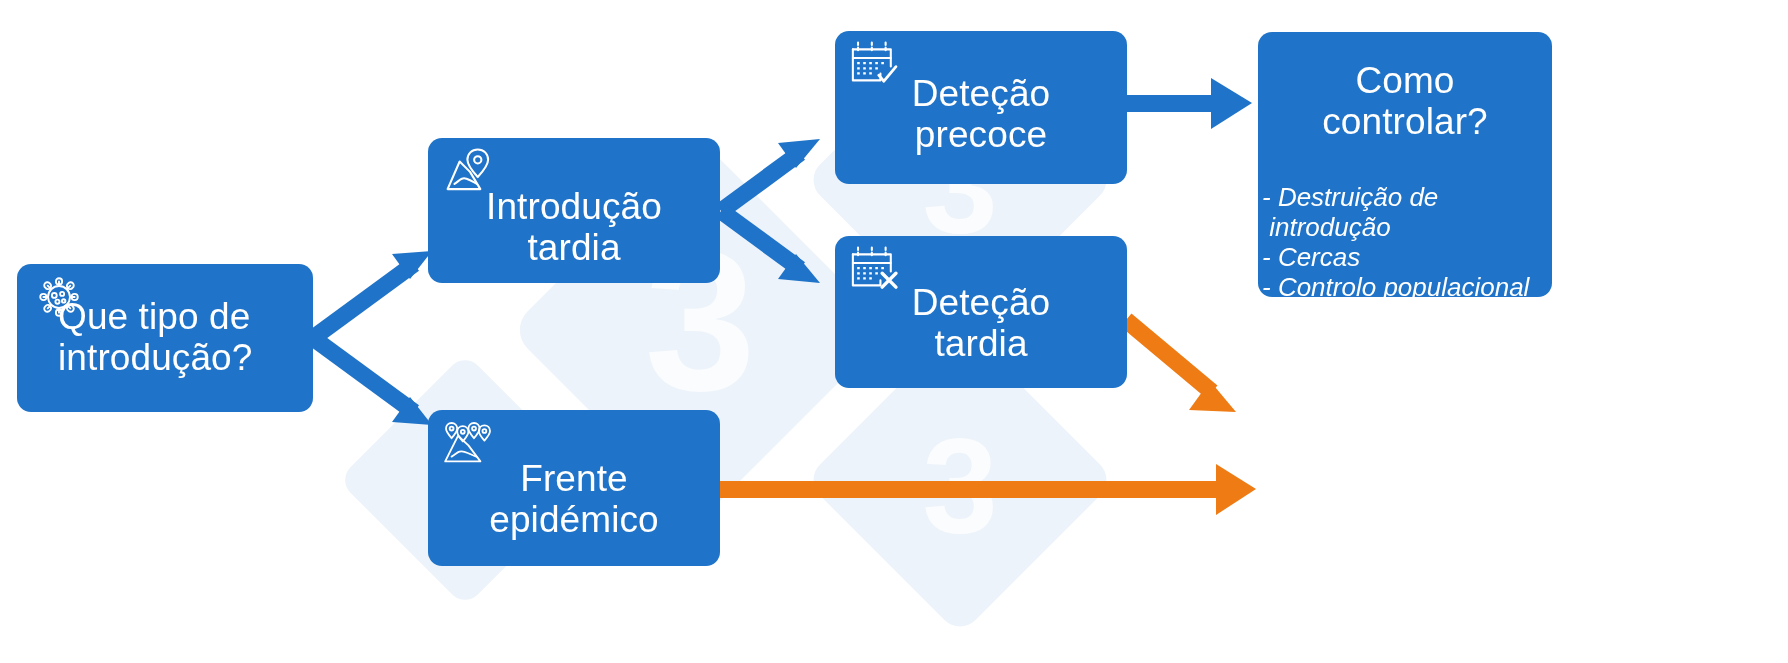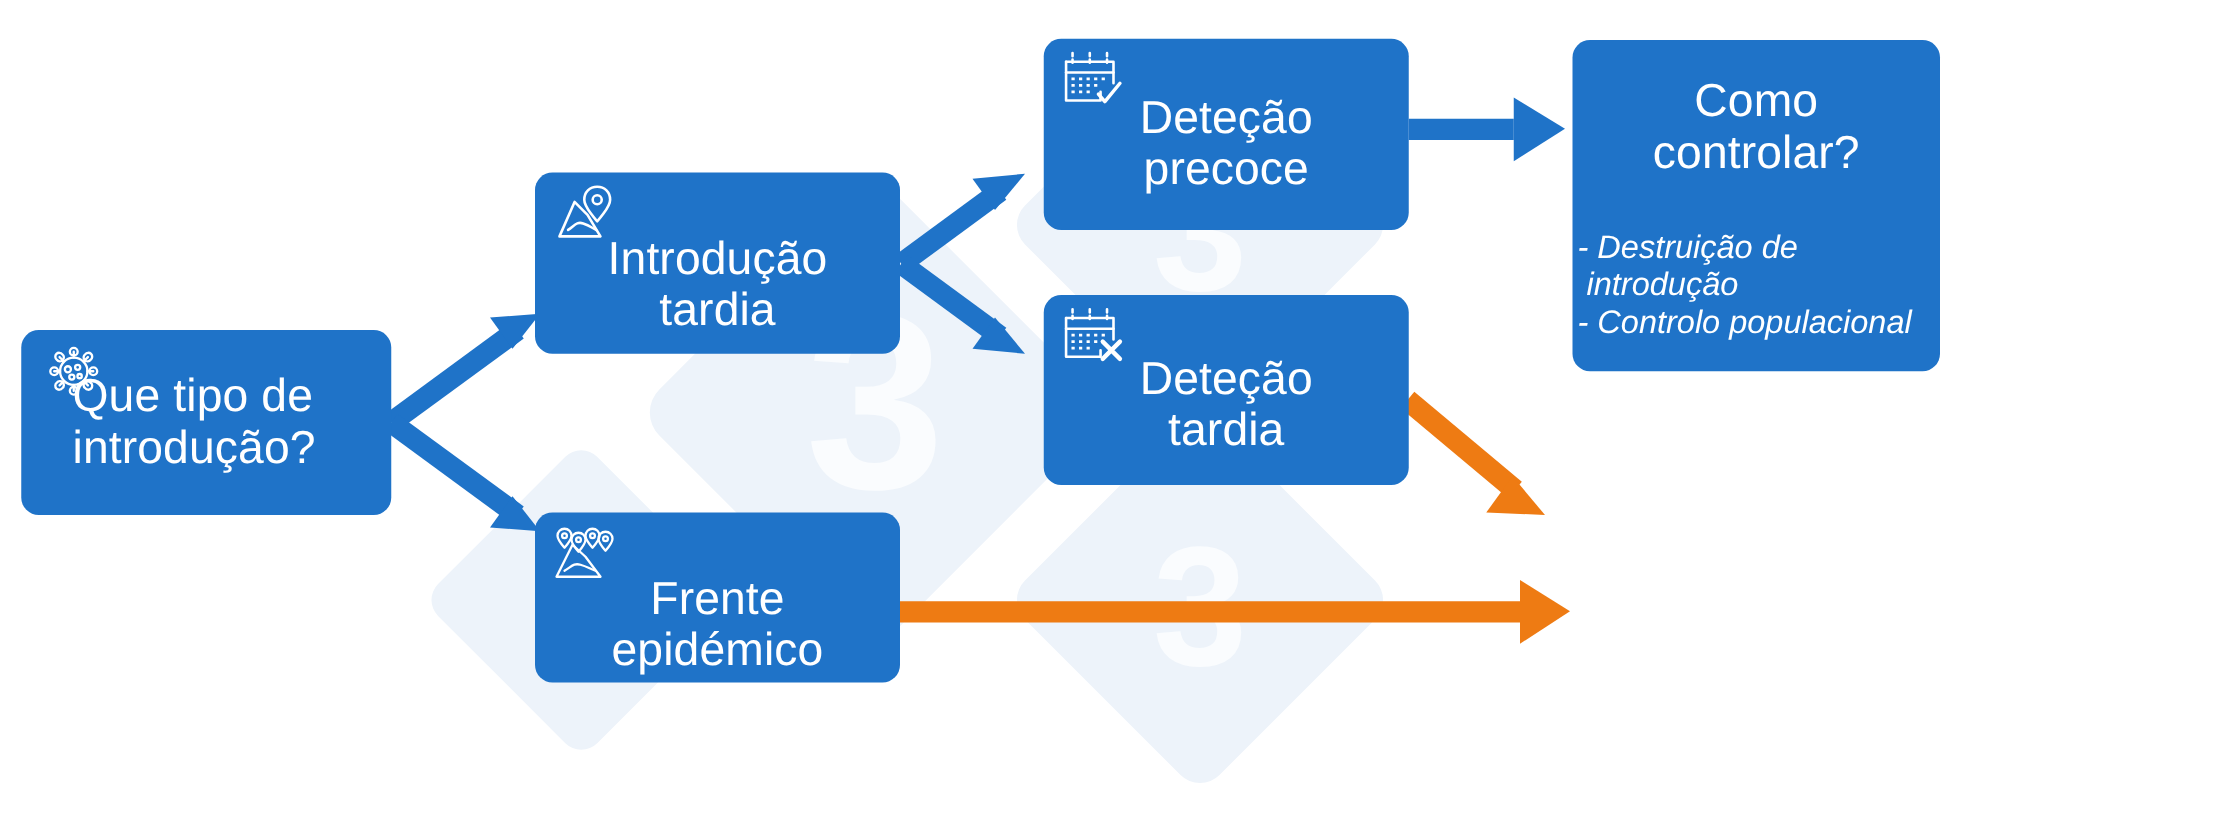--- a/index.html
+++ b/index.html
@@ -80,21 +80,21 @@
   }
   #node-intro-pontual .node-title {
     position: absolute;
     left: 0; right: 0;
     top: 48px;
   }
 
   
   #node-frente {
     left: 428px; top: 410px;
-    width: 292px; height: 136px;
+    width: 292px; height: 156px;
   }
   #node-frente .node-title {
     position: absolute;
     left: 0; right: 0;
     top: 48px;
   }
 
   
   #node-det-precoce {
     left: 835px; top: 31px;
@@ -322,18 +322,19 @@
     <div class="node-title">Deteção
 tardia</div>
   </div>
 
   <div class="node blue" id="node-como-controlar">
     <div class="node-title">Como
 controlar?</div>
     <div class="bullets">
       <div class="b-line">- Destruição de</div>
       <div class="b-line"> introdução</div>
+      <div class="b-line">- Cercas</div>
       <div class="b-line">- Controlo populacional</div>
     </div>
   </div>
 
 
 </div>
 
 </body></html>

